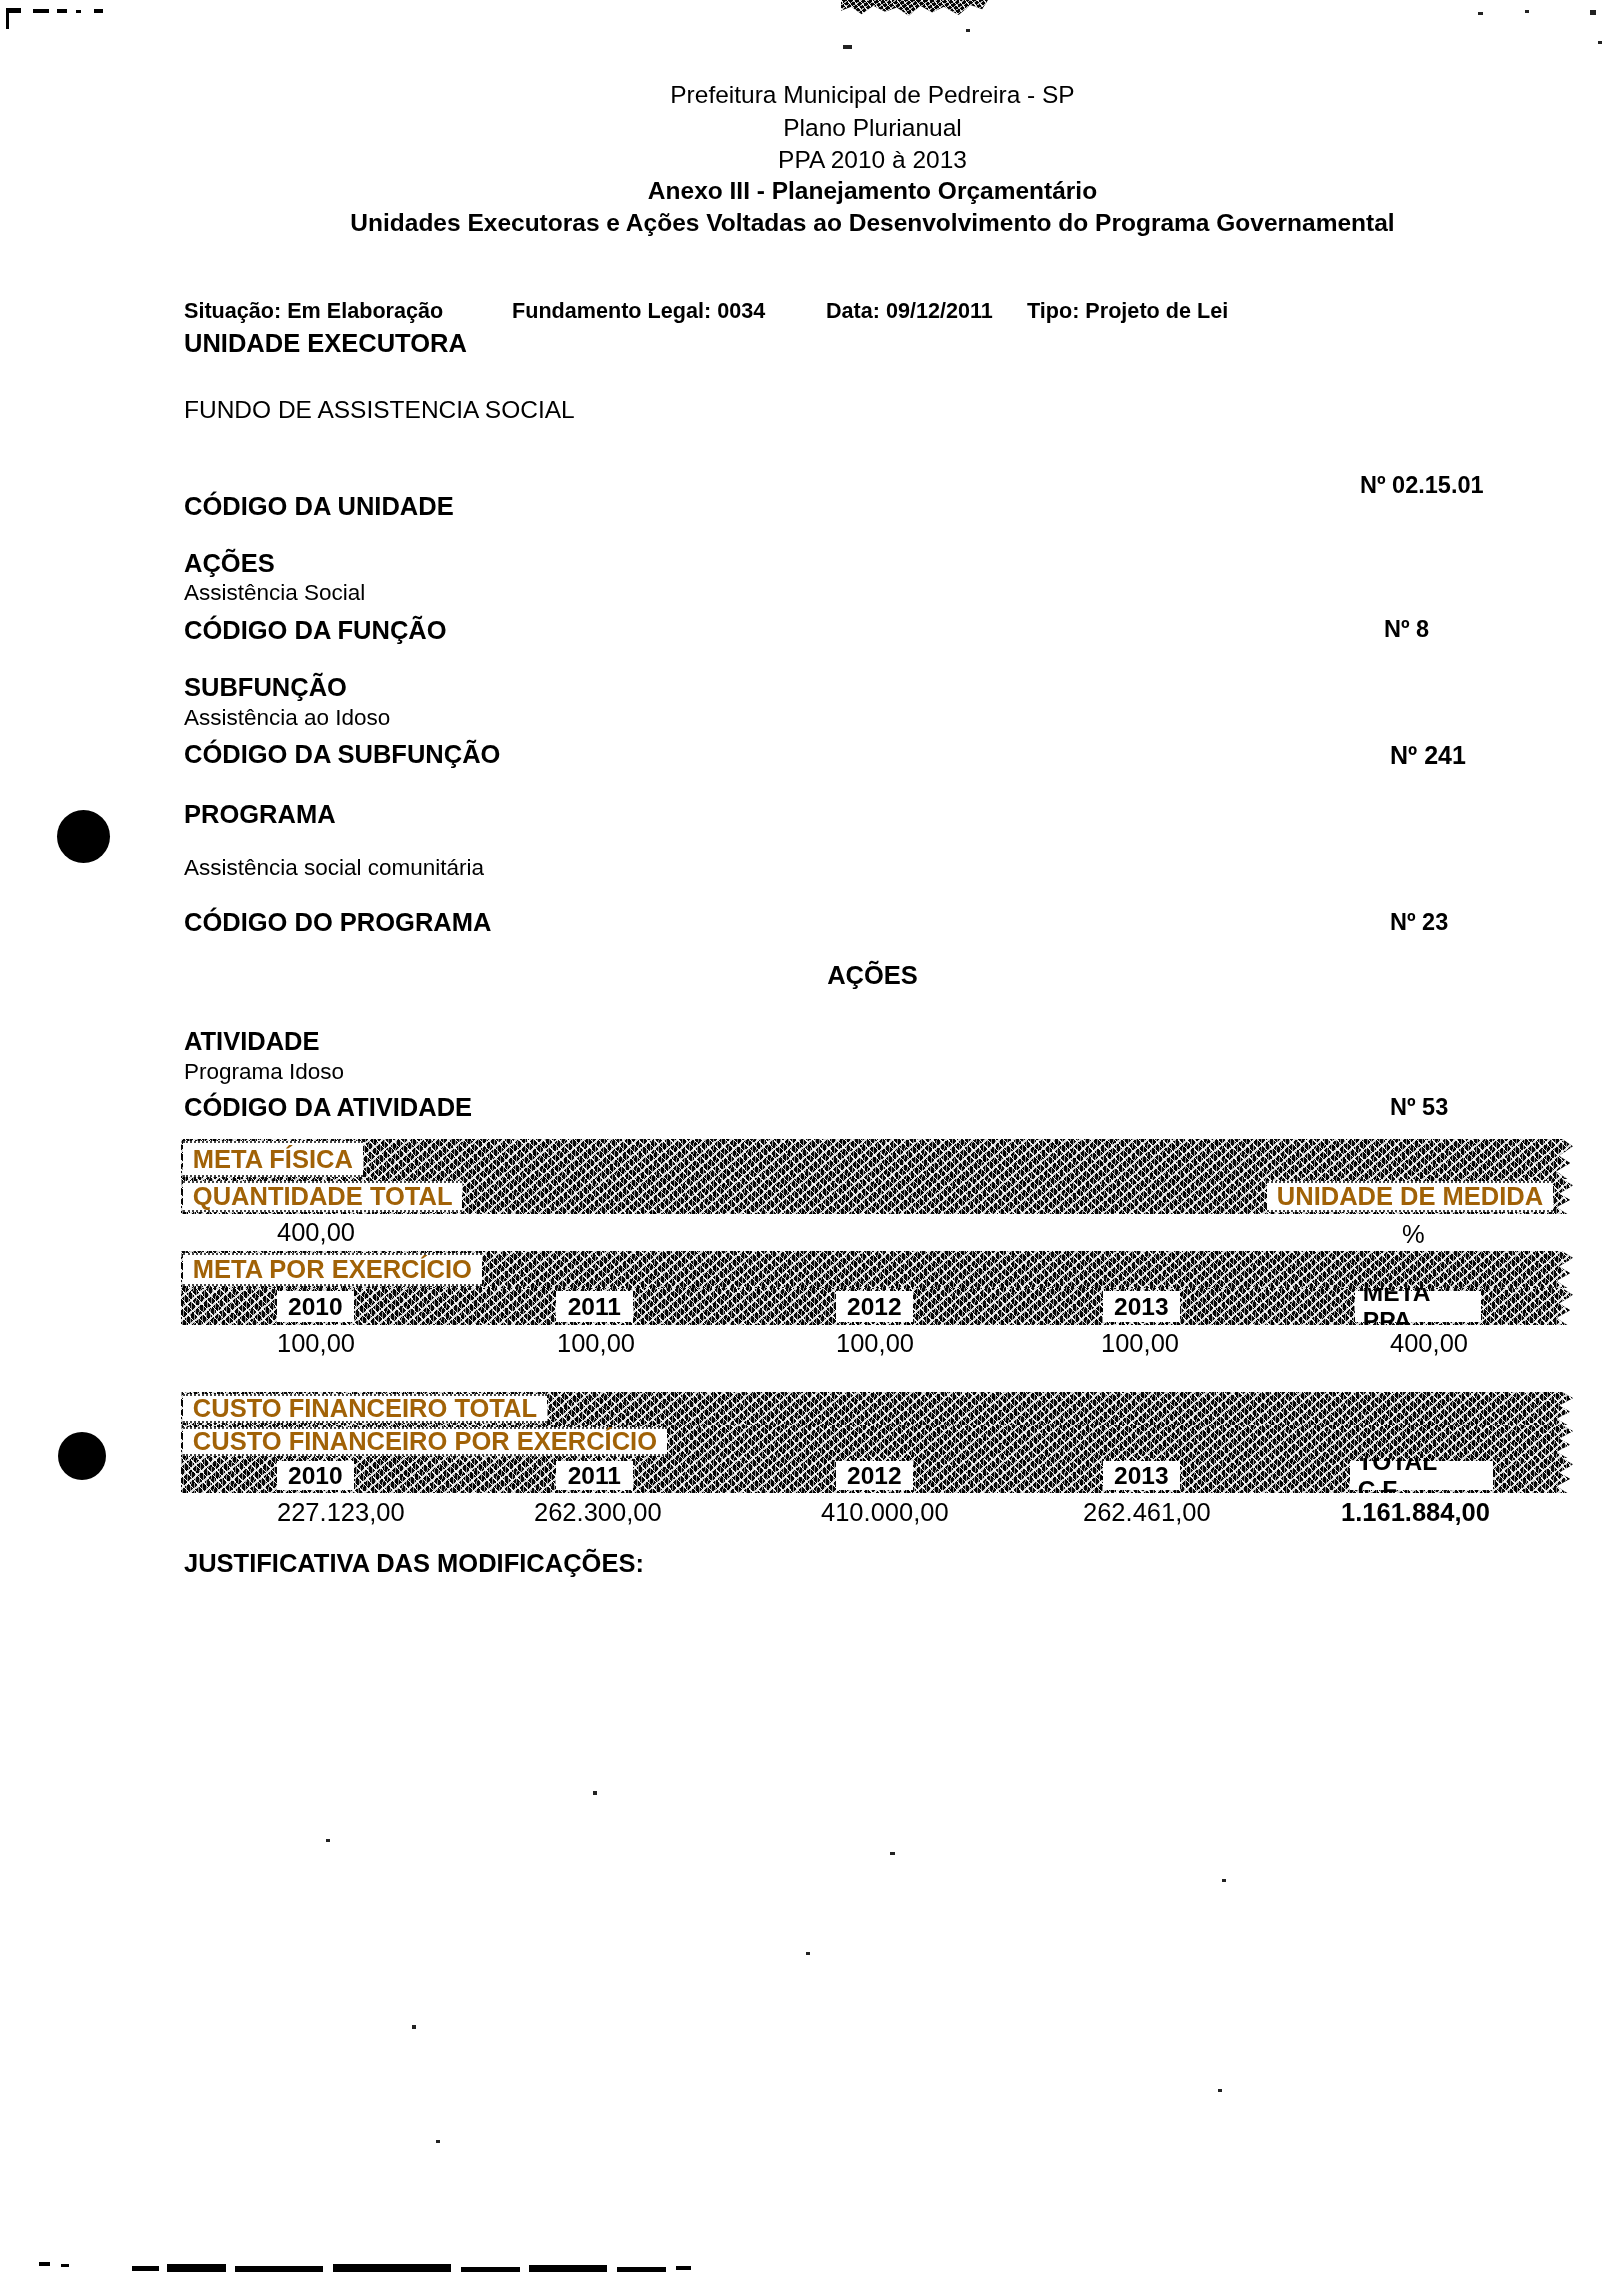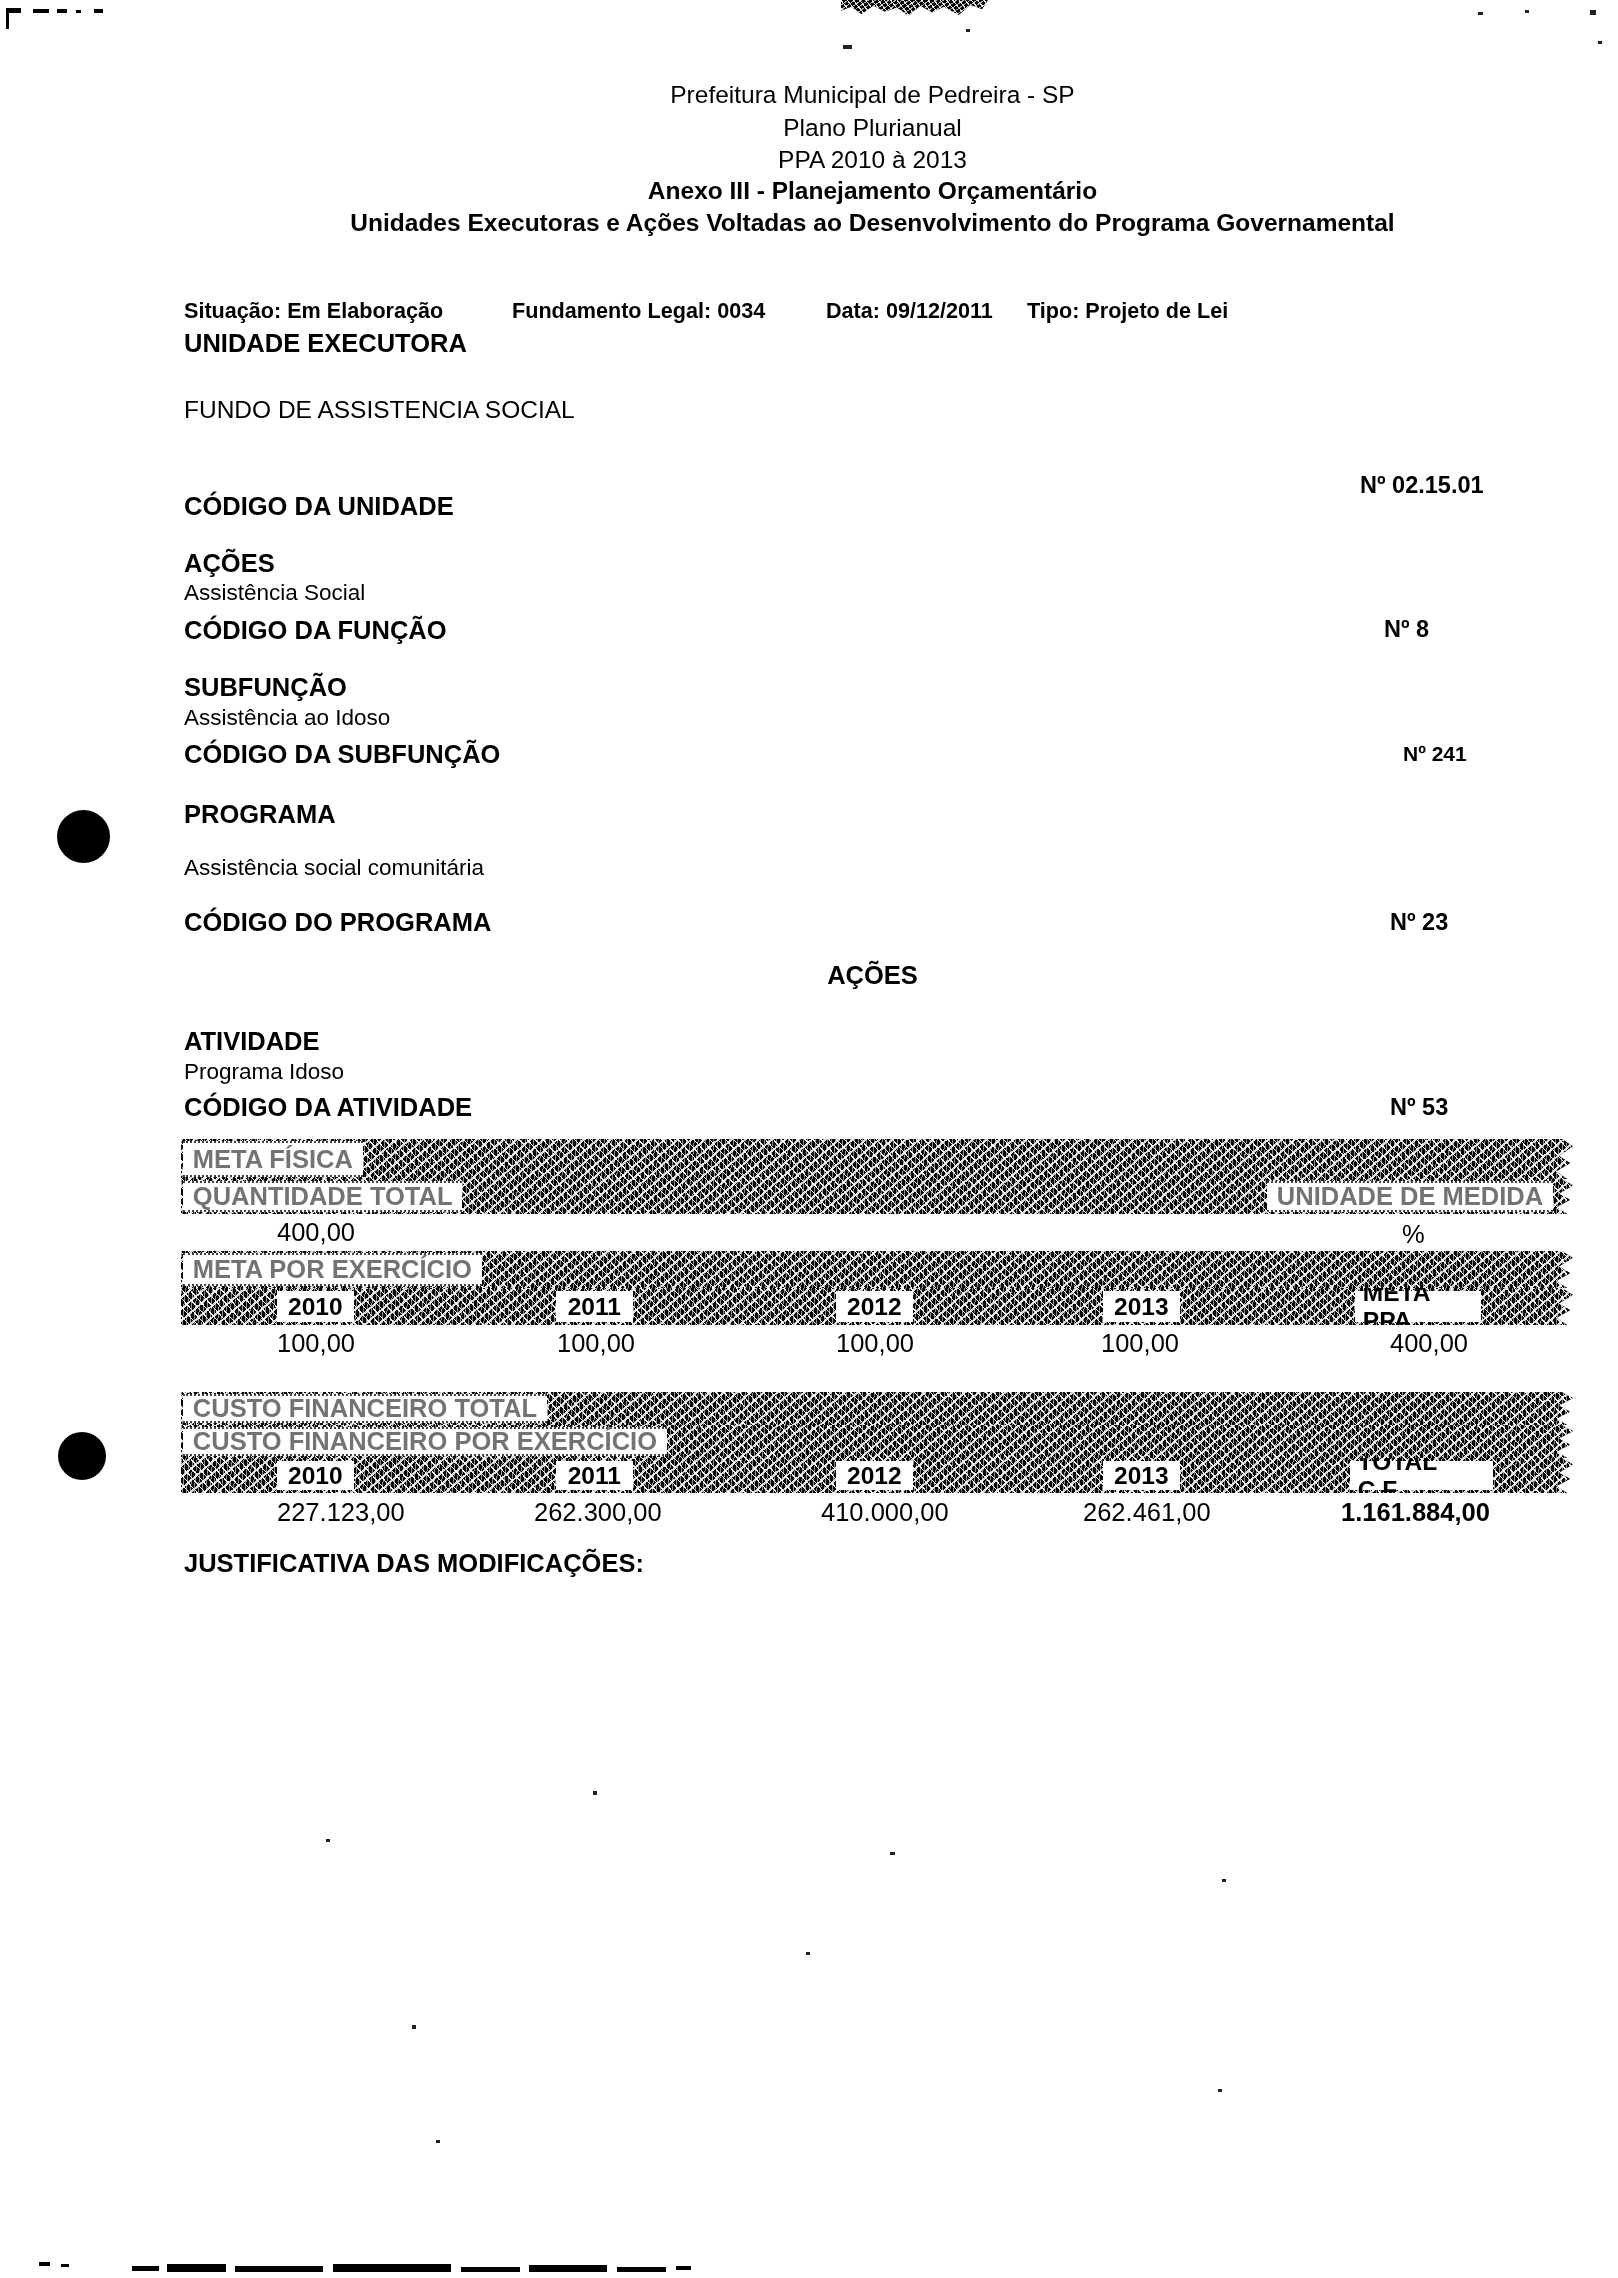--- a/index.html
+++ b/index.html
@@ -24,21 +24,21 @@
     background-color:#0a0a0a;
     background-image:
       repeating-linear-gradient(48deg, rgba(255,255,255,.95) 0 1px, transparent 1px 5.9px),
       repeating-linear-gradient(-41deg, rgba(255,255,255,.85) 0 2px, transparent 2px 8.8px),
       repeating-linear-gradient(95deg, rgba(255,255,255,.55) 0 1px, transparent 1px 3.9px),
       repeating-linear-gradient(12deg, rgba(0,0,0,1) 0 2.9px, transparent 2.9px 10.8px);
     clip-path: polygon(0 0, 99.2% 0, 100% 18%, 99% 42%, 99.8% 60%, 98.8% 81%, 99.6% 100%, 0 100%);
   }
   .blabel{
     position:absolute;top:2px;bottom:2px;
-    background:#fff;color:#737373;
+    background:#fff;color:#a16207;
     display:flex;align-items:center;
     padding:0 9.8px;
     font-weight:bold;font-size:25.5px;
     border-top:2px dotted #444;border-bottom:2px dotted #444;
   }
   .ylabel{
     position:absolute;top:2.9px;bottom:2.9px;
     background:#fff;color:#000;
     display:flex;align-items:center;justify-content:center;
     padding:0 7.8px;
@@ -99,21 +99,21 @@
   <div class="abs b" style="left:1360px;top:473px;font-size:23.5px;">Nº 02.15.01</div>
 
   <div class="abs lbl" style="left:184px;top:549px;">AÇÕES</div>
   <div class="abs val" style="left:184px;top:581px;">Assistência Social</div>
   <div class="abs lbl" style="left:184px;top:616px;">CÓDIGO DA FUNÇÃO</div>
   <div class="abs b" style="left:1384px;top:617px;font-size:23.5px;">Nº 8</div>
 
   <div class="abs lbl" style="left:184px;top:673px;">SUBFUNÇÃO</div>
   <div class="abs val" style="left:184px;top:706px;">Assistência ao Idoso</div>
   <div class="abs lbl" style="left:184px;top:740px;">CÓDIGO DA SUBFUNÇÃO</div>
-  <div class="abs b" style="left:1390px;top:742px;font-size:21px;margin-left:13px;">Nº 241</div>
+  <div class="abs b" style="left:1390px;top:742px;font-size:25px;">Nº 241</div>
 
   <div class="abs lbl" style="left:184px;top:800px;">PROGRAMA</div>
   <div class="abs val" style="left:184px;top:856px;">Assistência social comunitária</div>
   <div class="abs lbl" style="left:184px;top:908px;">CÓDIGO DO PROGRAMA</div>
   <div class="abs b" style="left:1390px;top:910px;font-size:23.5px;">Nº 23</div>
 
   <div class="abs ctr b" style="top:961px;font-size:25.5px;">AÇÕES</div>
 
   <div class="abs lbl" style="left:184px;top:1027px;">ATIVIDADE</div>
   <div class="abs val" style="left:184px;top:1060px;">Programa Idoso</div>

